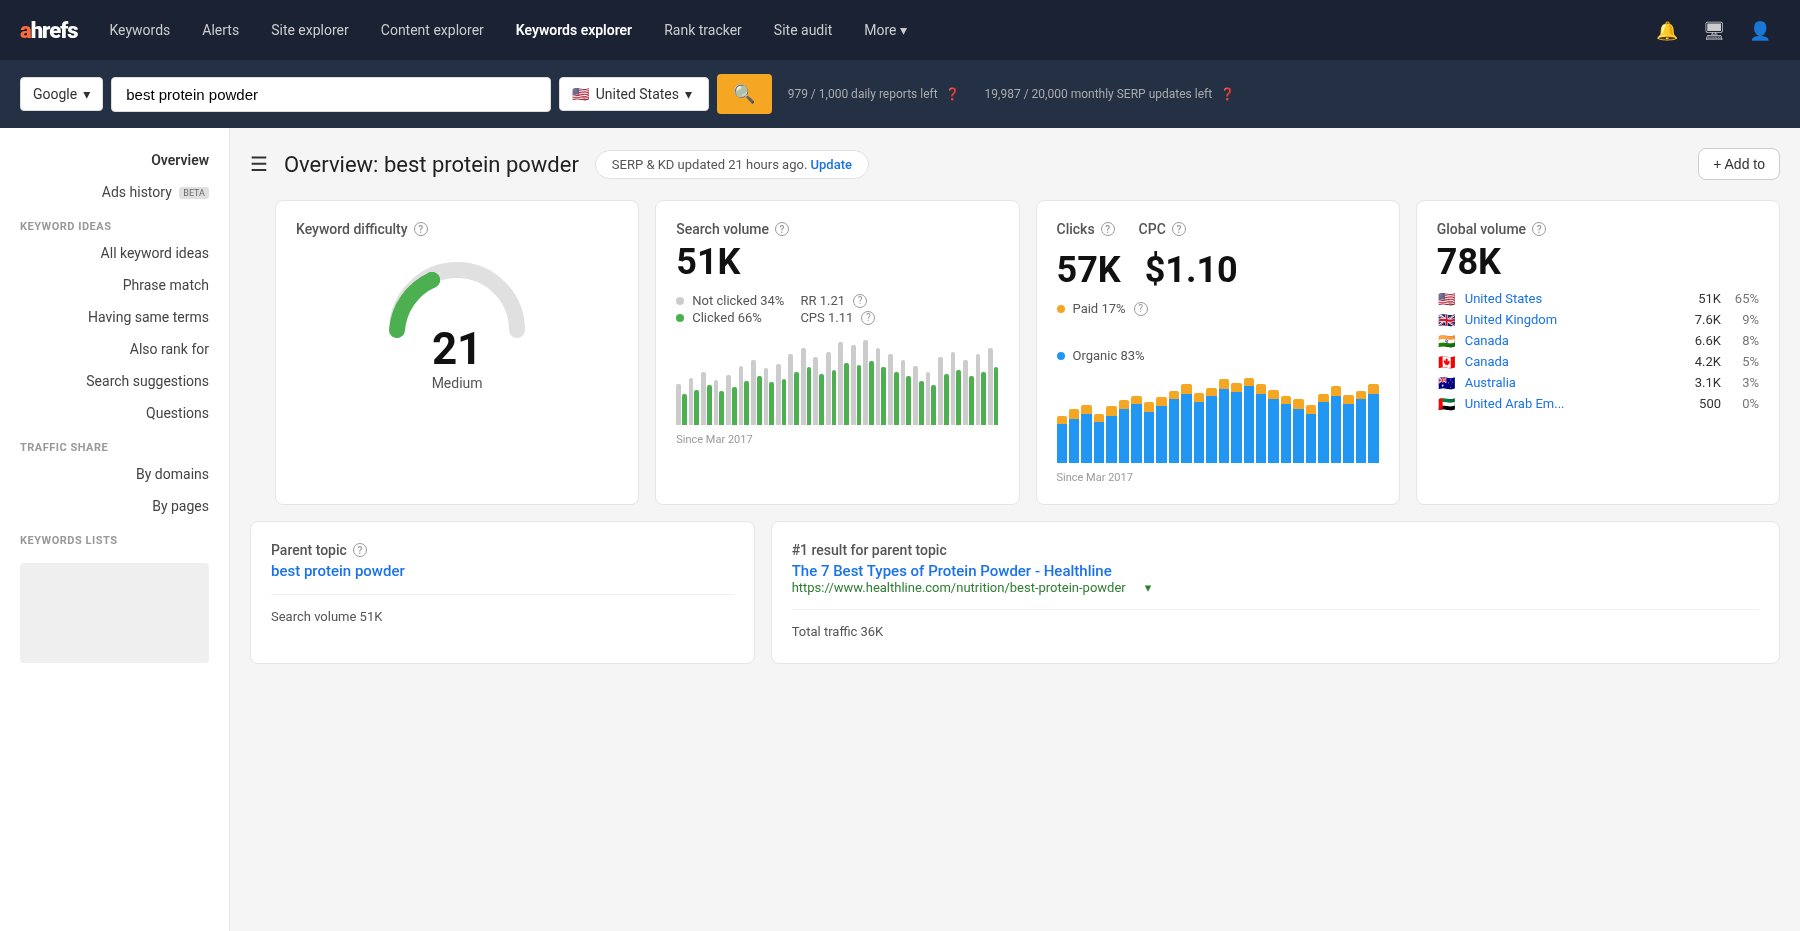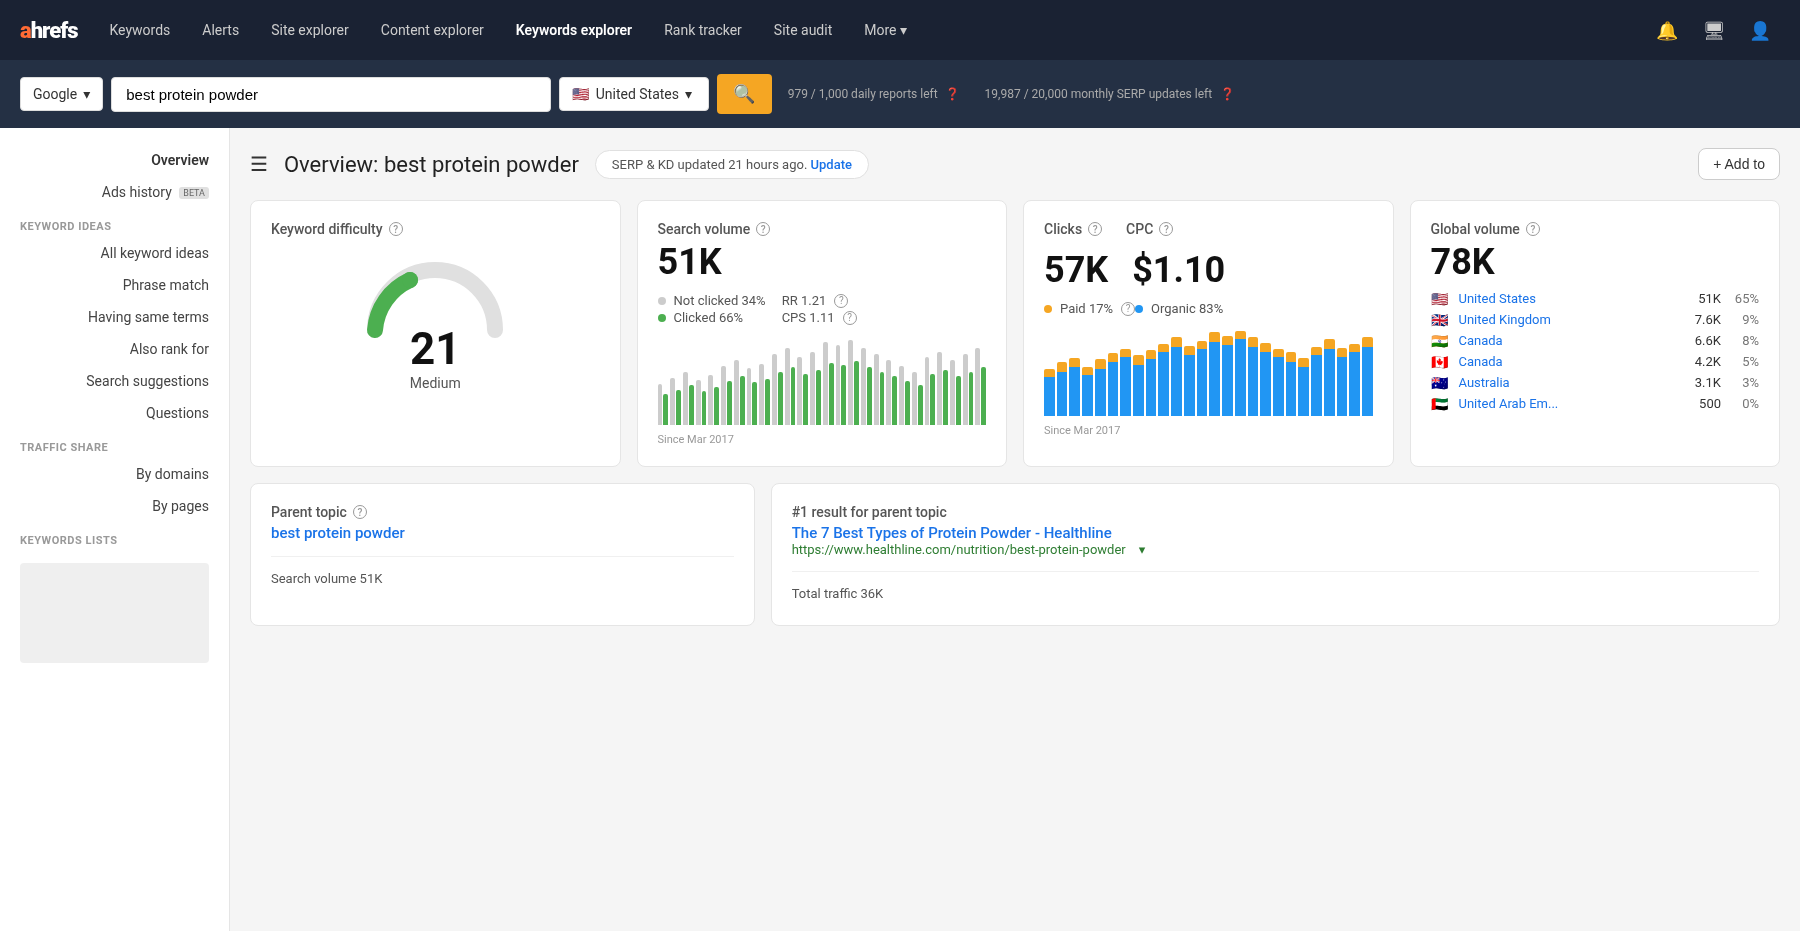--- a/index.html
+++ b/index.html
@@ -187,20 +187,21 @@
       font-size: 14px;
       color: #333;
     }
 
     
     .cards-grid {
       display: grid;
       grid-template-columns: 1fr 1fr 1fr 1fr;
       gap: 16px;
       margin-bottom: 16px;
+      margin-left: 25px;
     }
     .card {
       background: #fff;
       border-radius: 8px;
       padding: 20px;
       border: 1px solid #e5e5e5;
     }
     .card-title {
       font-size: 14px;
       color: #555;
@@ -349,21 +350,21 @@
       cursor: pointer;
       font-size: 15px;
       font-weight: 500;
       text-decoration: none;
     }
     .card-url {
       color: #2e7d32;
       font-size: 13px;
       display: flex;
       align-items: center;
-      gap: 13px;
+      gap: 19px;
     }
     .divider {
       border: none;
       border-top: 1px solid #f0f0f0;
       margin: 14px 0;
     }
   </style>
 </head>
 <body>
 
@@ -606,21 +607,21 @@
           </div>
           <div class="card-title">
             <span>CPC</span>
             <span class="info-icon">?</span>
           </div>
         </div>
         <div class="card-value-row">
           <div class="card-value">57K</div>
           <div class="card-value">$1.10</div>
         </div>
-        <div style="display:flex; gap:0; margin-bottom:8px;">
+        <div style="display:flex; gap:28px; margin-bottom:8px;flex-direction:column;">
           <div class="stat-row">
             <span class="stat-dot" style="background:#f5a623;"></span>
             <span>Paid 17%</span>
             <span class="info-icon">?</span>
           </div>
           <div class="stat-row">
             <span class="stat-dot" style="background:#2196f3;"></span>
             <span>Organic 83%</span>
           </div>
         </div>

